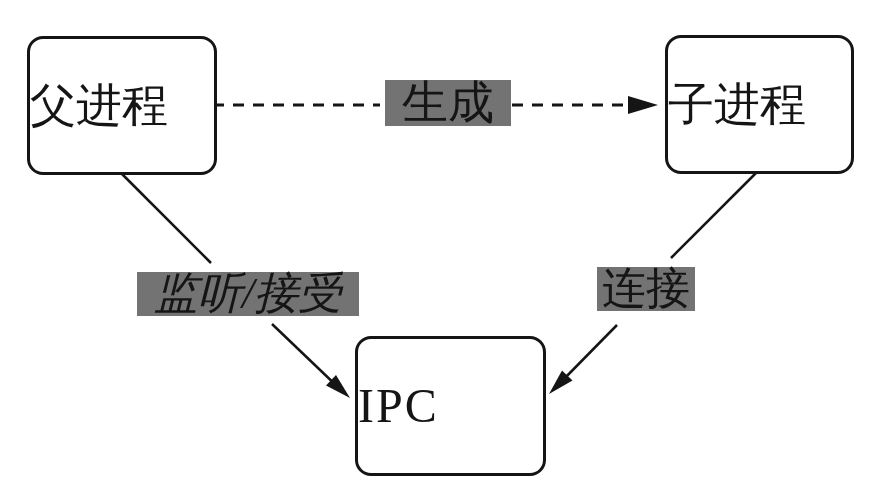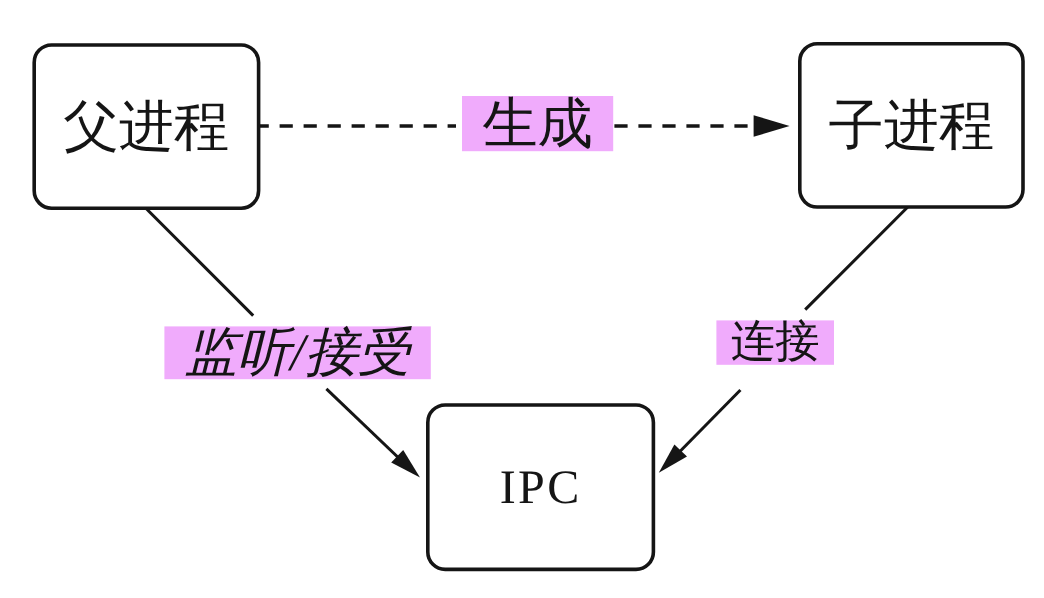--- a/index.html
+++ b/index.html
@@ -38,38 +38,38 @@
     fill: #151515;
     stroke: none;
   }
   .node {
     position: absolute;
     border: 3px solid #151515;
     border-radius: 16px;
     background: #ffffff;
     display: flex;
     align-items: center;
-    justify-content: center;
+    justify-content: flex-start;
     font-size: 46px;
     line-height: 1;
     white-space: nowrap;
   }
   .node-parent { left: 27px;  top: 36px;  width: 184px; height: 133px; }
   .node-child  { left: 665px; top: 35px;  width: 183px; height: 133px; }
-  .node-ipc    { left: 355px; top: 336px; width: 185px; height: 134px; font-size: 40px; letter-spacing: 2px; }
+  .node-ipc    { left: 355px; top: 336px; width: 185px; height: 134px; font-size: 48px; letter-spacing: 2px; }
   .edge-label {
     position: absolute;
     text-align: center;
     line-height: 1;
     white-space: nowrap;
-    background: #f0abfc;
+    background: #737373;
   }
   .label-spawn   { left: 385px; top: 80px;  width: 126px; font-size: 46px; }
   .label-listen  { left: 137px; top: 272px; width: 222px; font-size: 44px; font-style: italic; }
-  .label-connect { left: 597px; top: 267px; width: 98px;  font-size: 37px; }
+  .label-connect { left: 597px; top: 267px; width: 98px;  font-size: 44px; }
   .watermark {
     position: absolute;
     right: 11px;
     bottom: 16px;
     font-size: 20px;
     letter-spacing: 1px;
     color: #c8c8c8;
     text-shadow: 0 1px 0 #ffffff;
     font-family: "Liberation Sans", "DejaVu Sans", sans-serif;
   }

